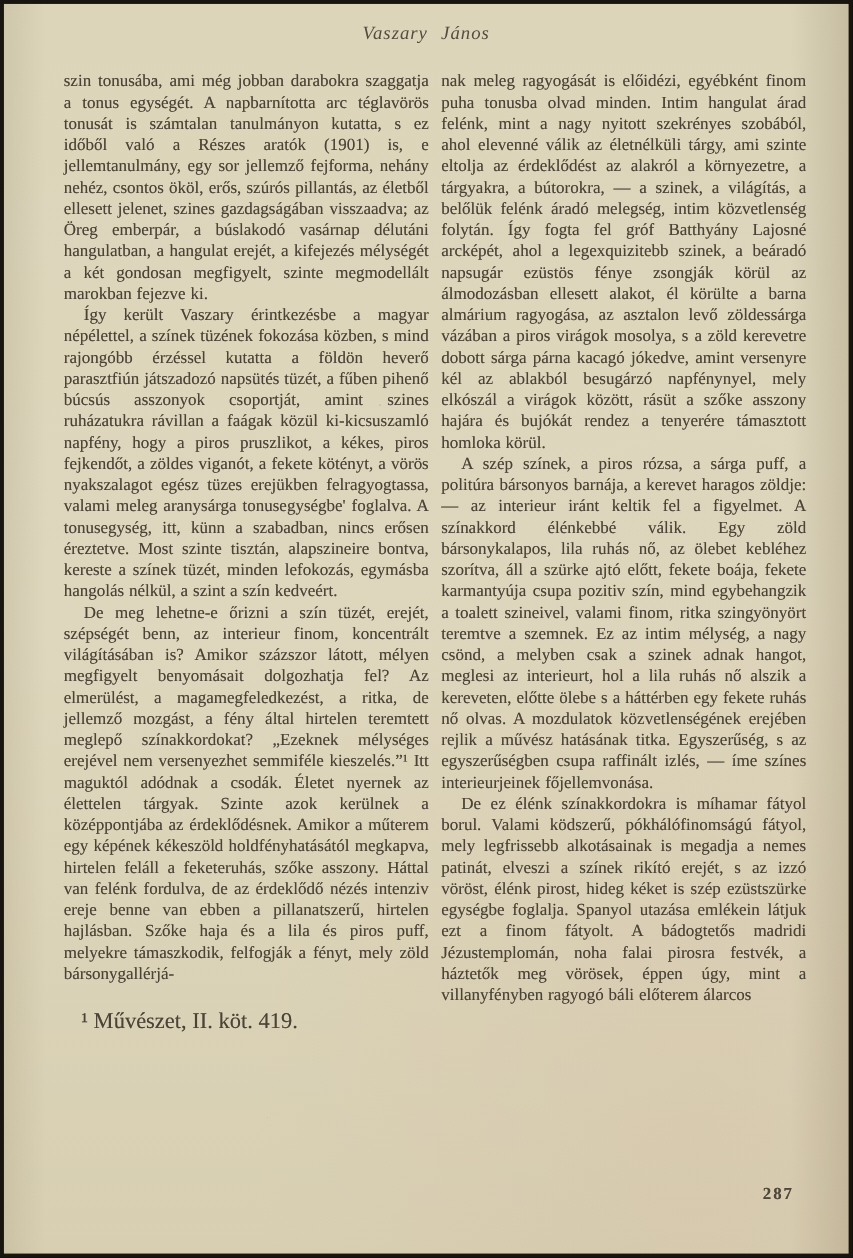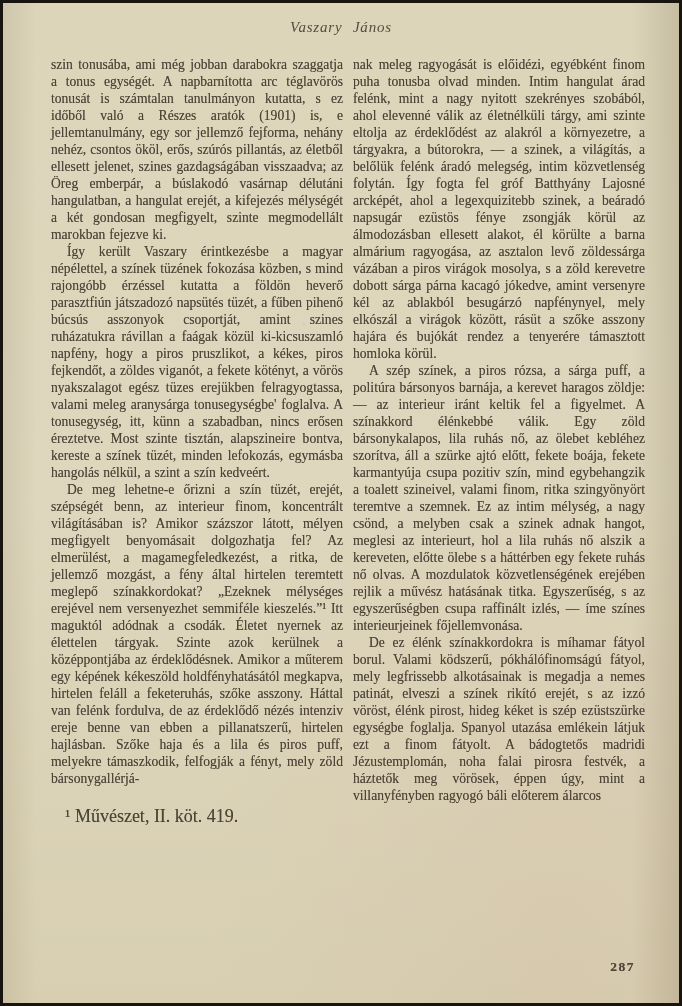--- a/index.html
+++ b/index.html
@@ -58,21 +58,21 @@
   .footnote {
     margin-top: 22px;
     font-size: 18px;
     line-height: 15px;
     text-indent: 14px;
     text-shadow: 0 0 0.5px rgba(76,67,55,0.5);
   }
   .page-number {
     position: absolute;
     right: 44px;
-    bottom: 28px;
+    bottom: 40px;
     font-size: 13.5px;
     letter-spacing: 1.5px;
     font-weight: bold;
     color: #50473a;
     text-shadow: 0 0 0.5px rgba(76,67,55,0.6);
   }
   
   .speck {
     position: absolute;
     width: 2px;

